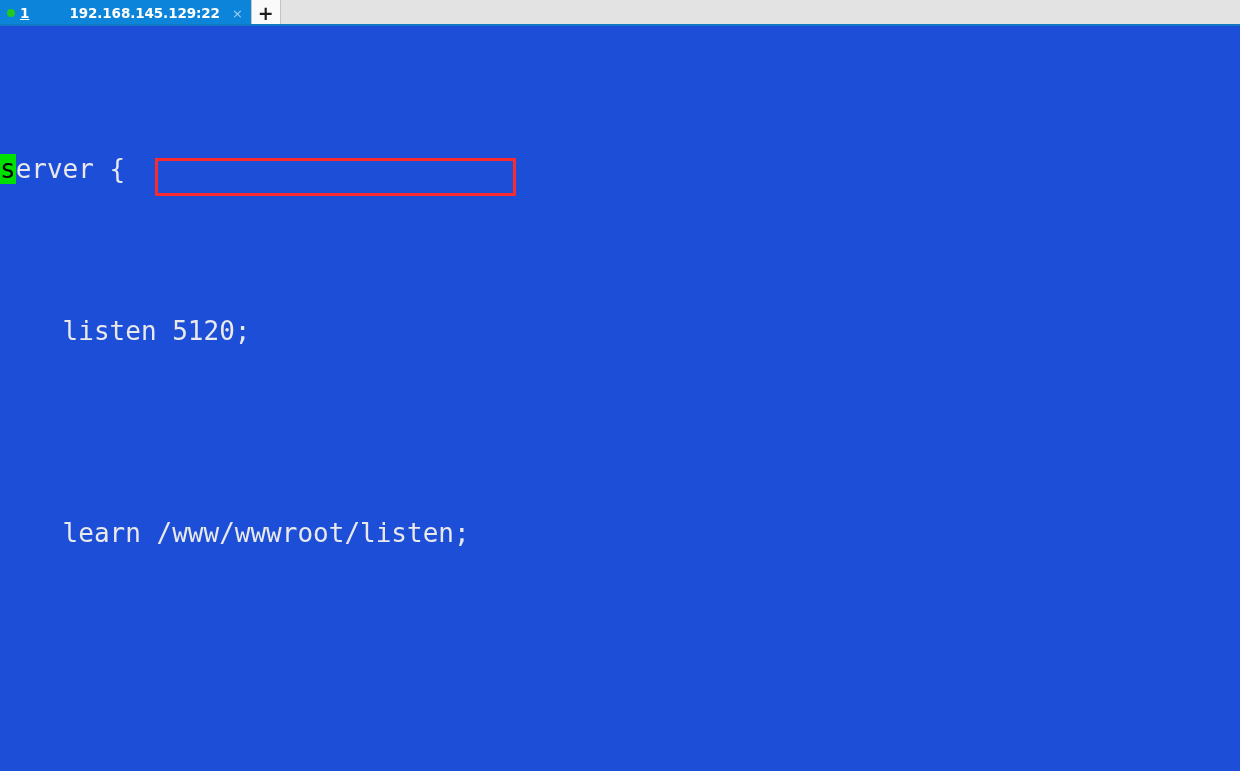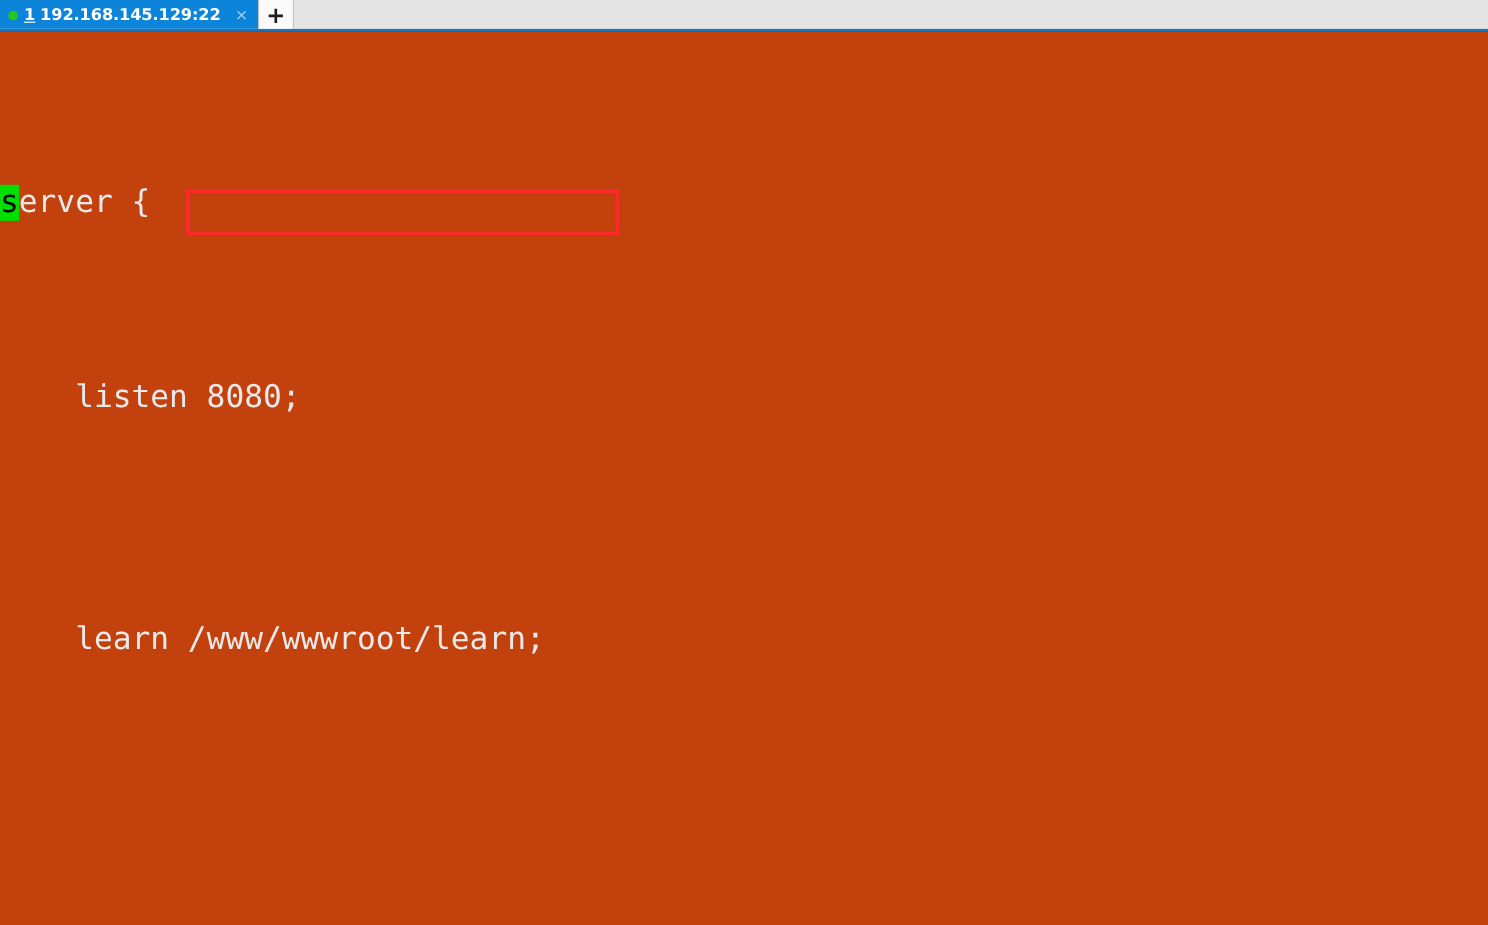--- a/index.html
+++ b/index.html
@@ -58,20 +58,21 @@
 
   .tab-index {
     text-decoration: underline;
     margin-right: 4px;
     flex: 0 0 auto;
   }
 
   .tab-title {
     flex: 0 0 auto;
     letter-spacing: -0.1px;
+    margin-left: 36px;
   }
 
   .tab-close {
     flex: 0 0 auto;
     margin-left: 12px;
     margin-right: 4px;
     font-family: "DejaVu Sans", sans-serif;
     font-size: 13px;
     font-weight: normal;
     color: #9ed3f2;
@@ -102,21 +103,21 @@
     background: #e3e3e3;
   }
 
   
   #terminal {
     position: absolute;
     left: 0;
     top: 26px;
     width: 1240px;
     height: 745px;
-    background: #c2410c;
+    background: #1d4ed8;
     overflow: hidden;
   }
 
   #screen {
     position: relative;
     padding: 0;
     margin: 0;
     font-family: "DejaVu Sans Mono", monospace;
     font-size: 26px;
     line-height: 40.5px;
@@ -166,24 +167,24 @@
   </div>
   <div class="newtab">+</div>
   <div class="tabbar-filler"></div>
 </div>
 
 <div id="terminal">
   <div id="screen">
 
     <div class="line"><span class="cursor">s</span><span>erver {</span></div>
 
-    <div class="line"><span>    listen 8080;</span></div>
-
-
-    <div class="line"><span>    learn </span><span>/www/wwwroot/learn;</span></div>
+    <div class="line"><span>    listen 5120;</span></div>
+
+
+    <div class="line"><span>    learn </span><span>/www/wwwroot/listen;</span></div>
 
     
 
     
 
     
 
     
 
     

